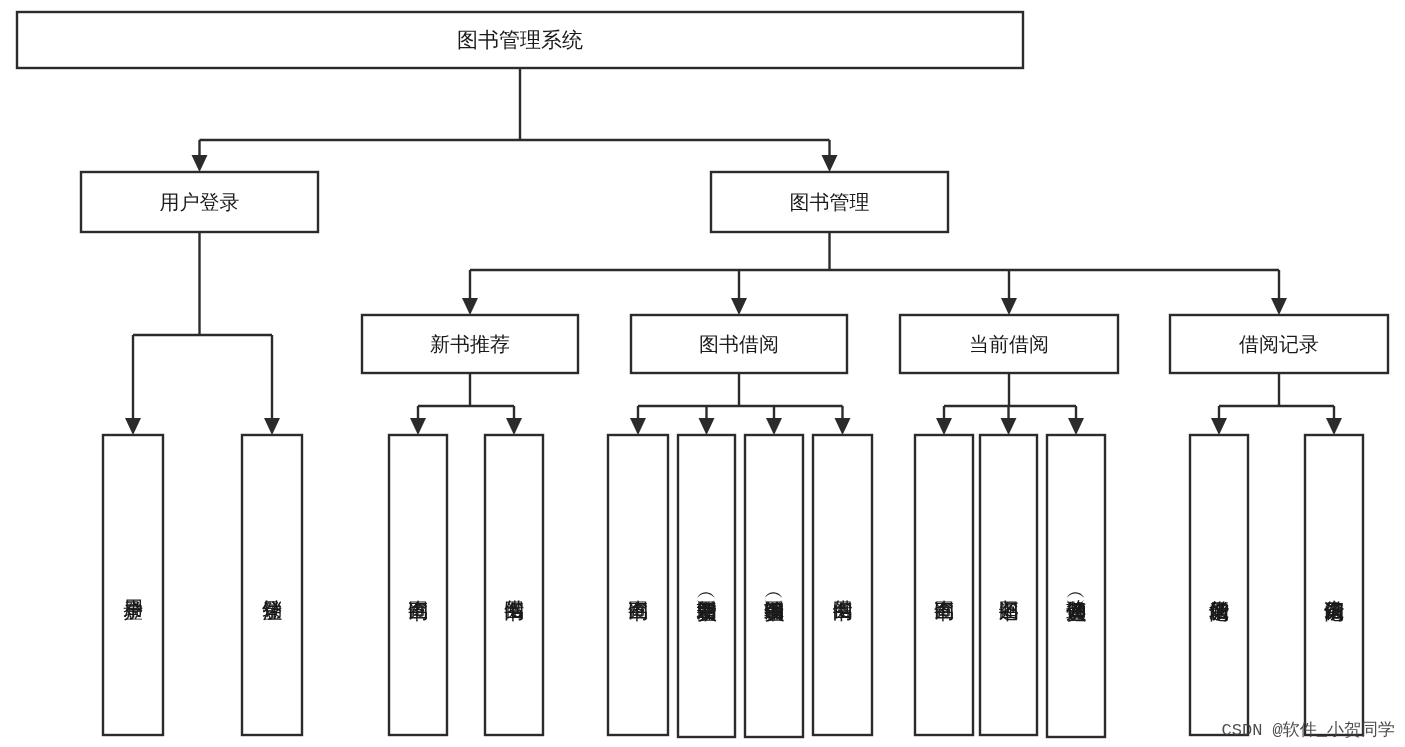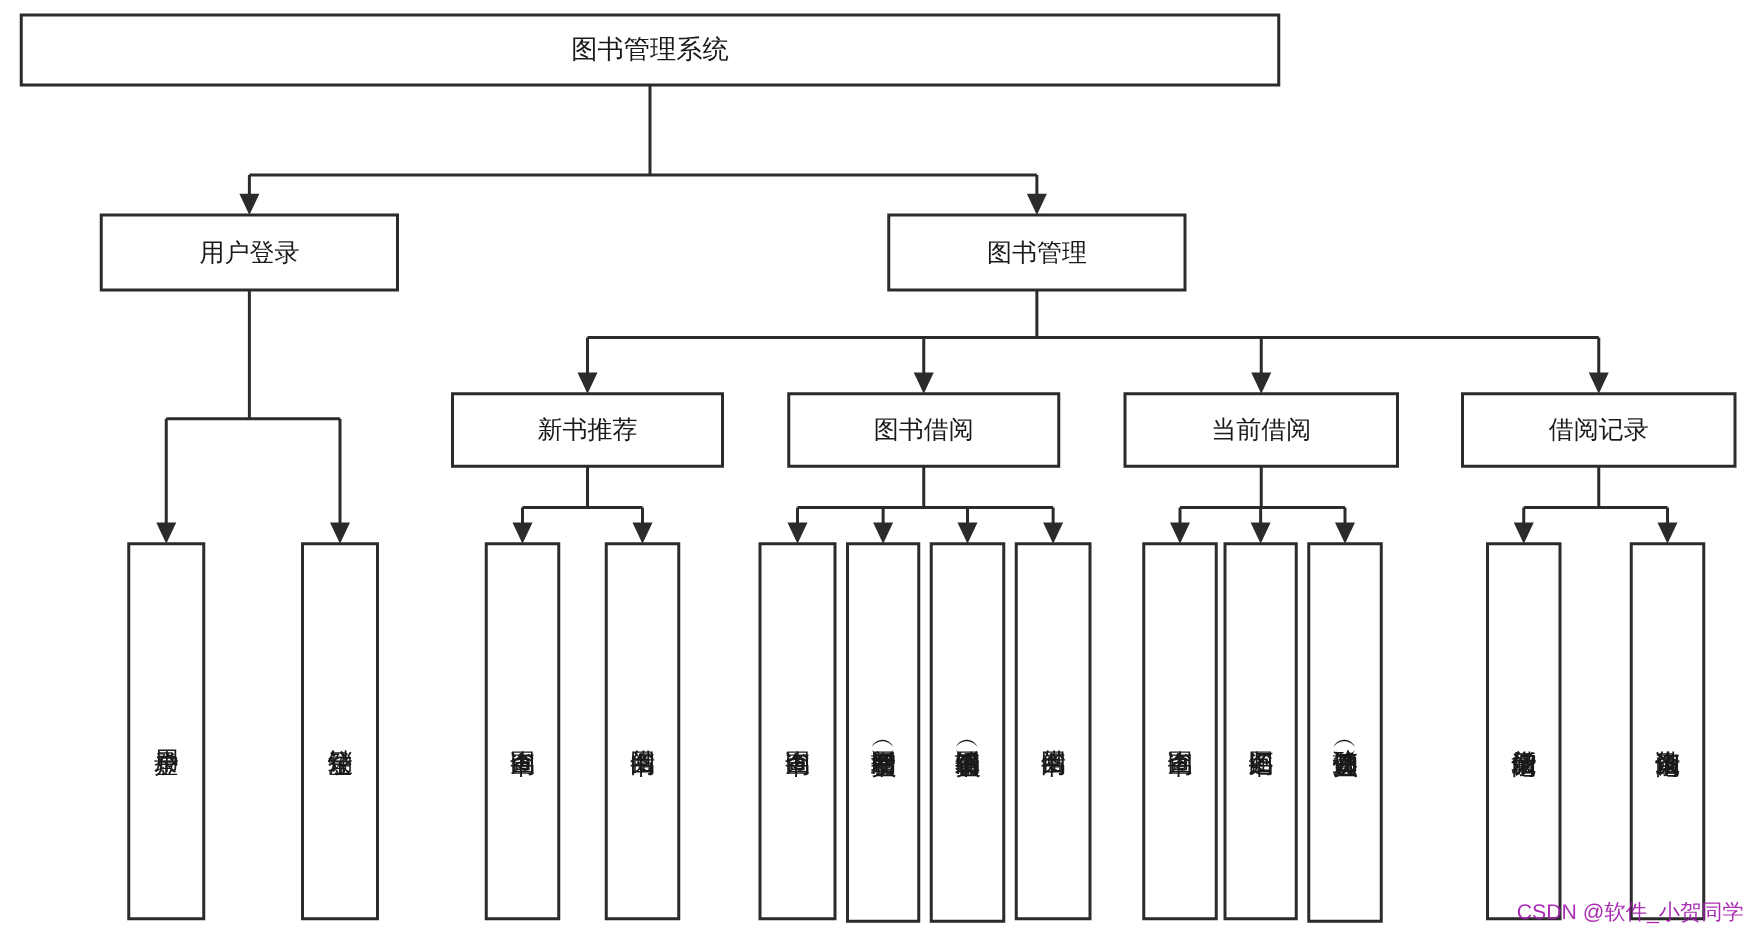--- a/index.html
+++ b/index.html
@@ -62,22 +62,22 @@
   }
   .arrow-head {
     fill: #2b2b2b;
     stroke: none;
   }
   #watermark {
     position: absolute;
     right: 10px;
     bottom: 6px;
     font-size: 17px;
-    color: #a21caf;
-    font-family: Liberation Sans, sans-serif;
+    color: #404040;
+    font-family: Liberation Mono, monospace;
     white-space: nowrap;
     opacity: 0.92;
   }
 </style>
 </head>
 <body>
 
 <div id="diagram-root">
 
   <svg id="tree-svg" viewBox="0 0 1405 747">

